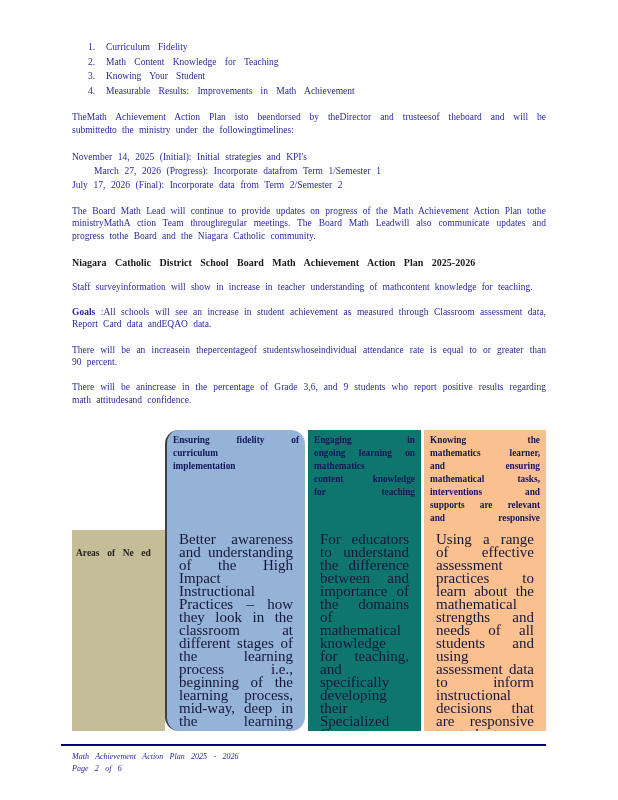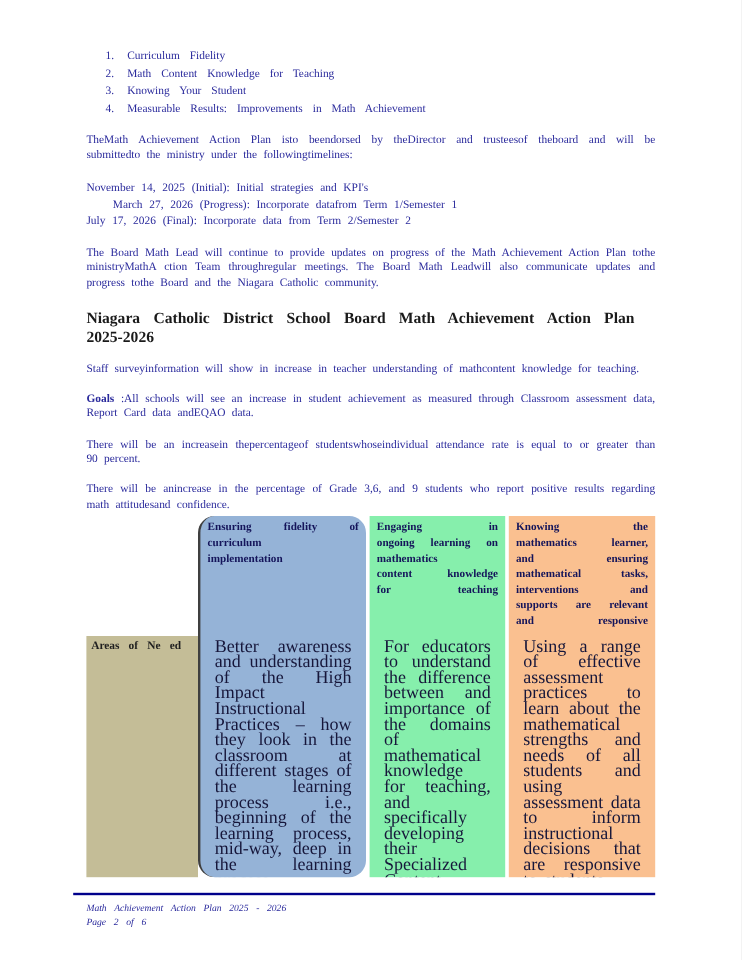--- a/index.html
+++ b/index.html
@@ -18,30 +18,30 @@
   .li-text { word-spacing:0.62em; }
 
   .para {
     font-size:9.5px; line-height:12.3px; margin:13px 0 0 0;
     text-align:justify; word-spacing:0.3em;
   }
   .timeline { margin-top:14px; font-size:9.5px; line-height:14px; word-spacing:0.34em; }
   .t-indent { padding-left:22px; }
 
   .heading {
-    margin-top:15px; font-size:13px; font-weight:bold;
+    margin-top:15px; font-size:10px; font-weight:bold;
     color:#1a1a1a; word-spacing:0.6em;
   }
   .goals-label { font-weight:bold; }
 
   .atable { position:absolute; left:72px; top:430px; width:474px; height:301px; display:flex; }
   .col-areas { width:93px; flex:0 0 93px; display:flex; flex-direction:column; }
   .col-areas .spacer { height:100px; background:#ffffff; }
   .col-areas .tancell {
-    flex:1; padding:3px 4px; font-weight:bold; font-size:9.5px;
+    flex:1; padding:17px 4px; font-weight:bold; font-size:9.5px;
     color:#1f1f1f; word-spacing:0.55em; line-height:13px;
   }
   .col { display:flex; flex-direction:column; overflow:hidden; border-left:0; }
   .col.first { width:140px; flex:0 0 140px; border-left:2px solid #3f3f3f; }
   .col.second { width:113px; flex:0 0 113px; margin-left:3px; }
   .col.third { width:122px; flex:0 0 122px; margin-left:3px; }
   .col .hdr {
     height:100px; padding:4px 6px 2px 6px; font-weight:bold; font-size:9.3px;
     line-height:13px; color:#14145a; white-space:pre-line;
     text-align:justify; text-align-last:justify; word-spacing:0.18em; overflow:hidden;
@@ -111,21 +111,21 @@
     <div class="col first" style="background-color: rgb(149, 179, 215); border-radius: 14px;">
       <div class="hdr">Ensuring fidelity of
 curriculum
 implementation</div>
       <div class="bodycell">
         <p>Better awareness and understanding of the High Impact Instructional Practices – how they look in the classroom at different stages of the learning process i.e., beginning of the learning process, mid-way, deep in the learning process .</p>
         <p>An understanding of the math curriculum expectations and how the expectations develop both</p>
       </div>
     </div>
 
-    <div class="col second" style="background-color: #86efac;">
+    <div class="col second" style="background-color: #0f766e;">
       <div class="hdr">Engaging in
 ongoing learning on
 mathematics
 content knowledge
 for teaching</div>
       <div class="bodycell">
         <p>For educators to understand the difference between and importance of the domains of mathematical knowledge for teaching, and specifically developing their Specialized Content Knowledge and Knowledge of</p>
       </div>
     </div>
 

